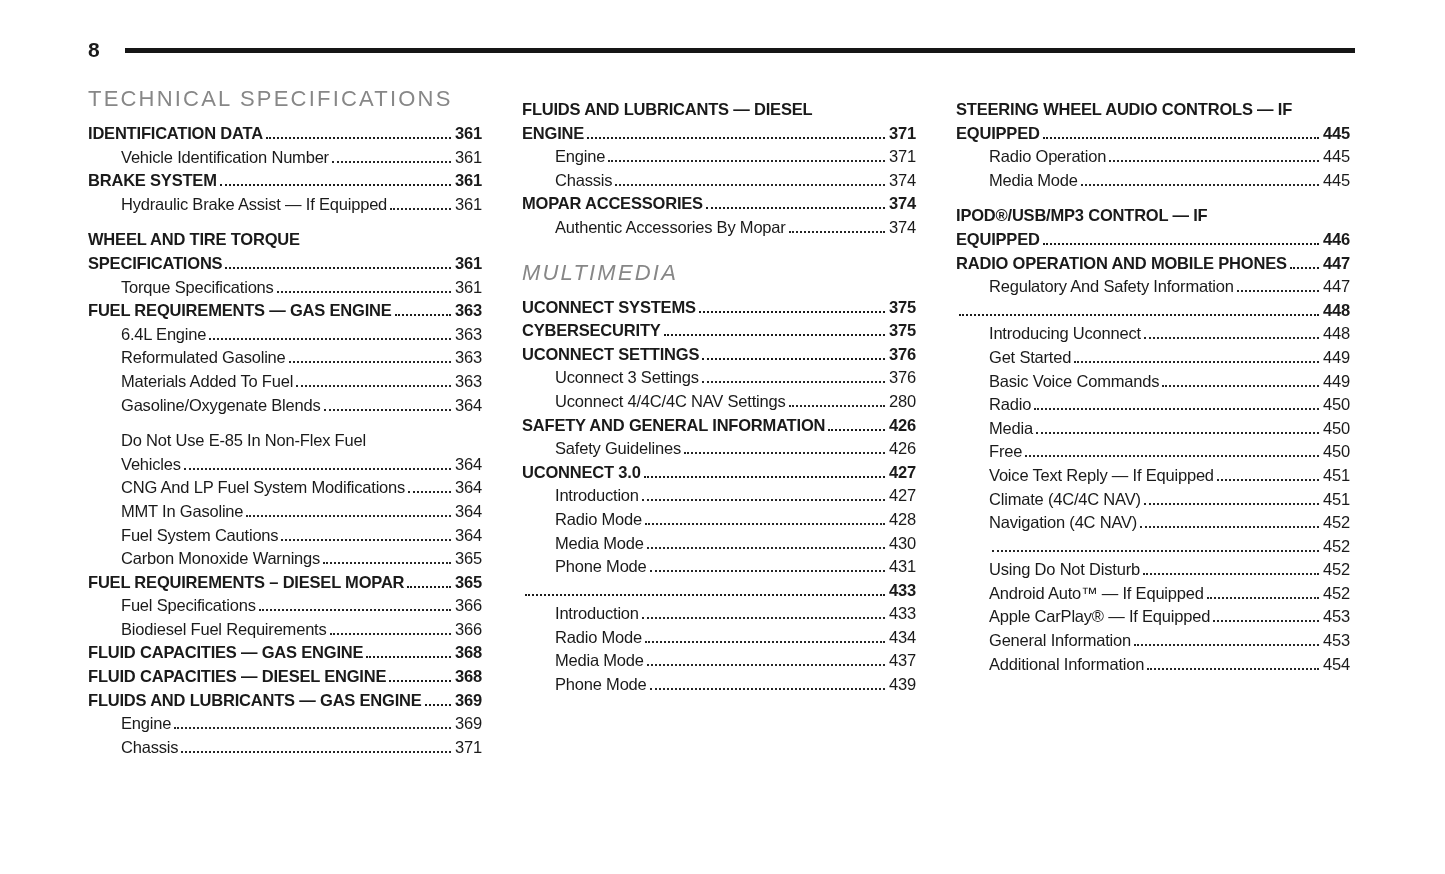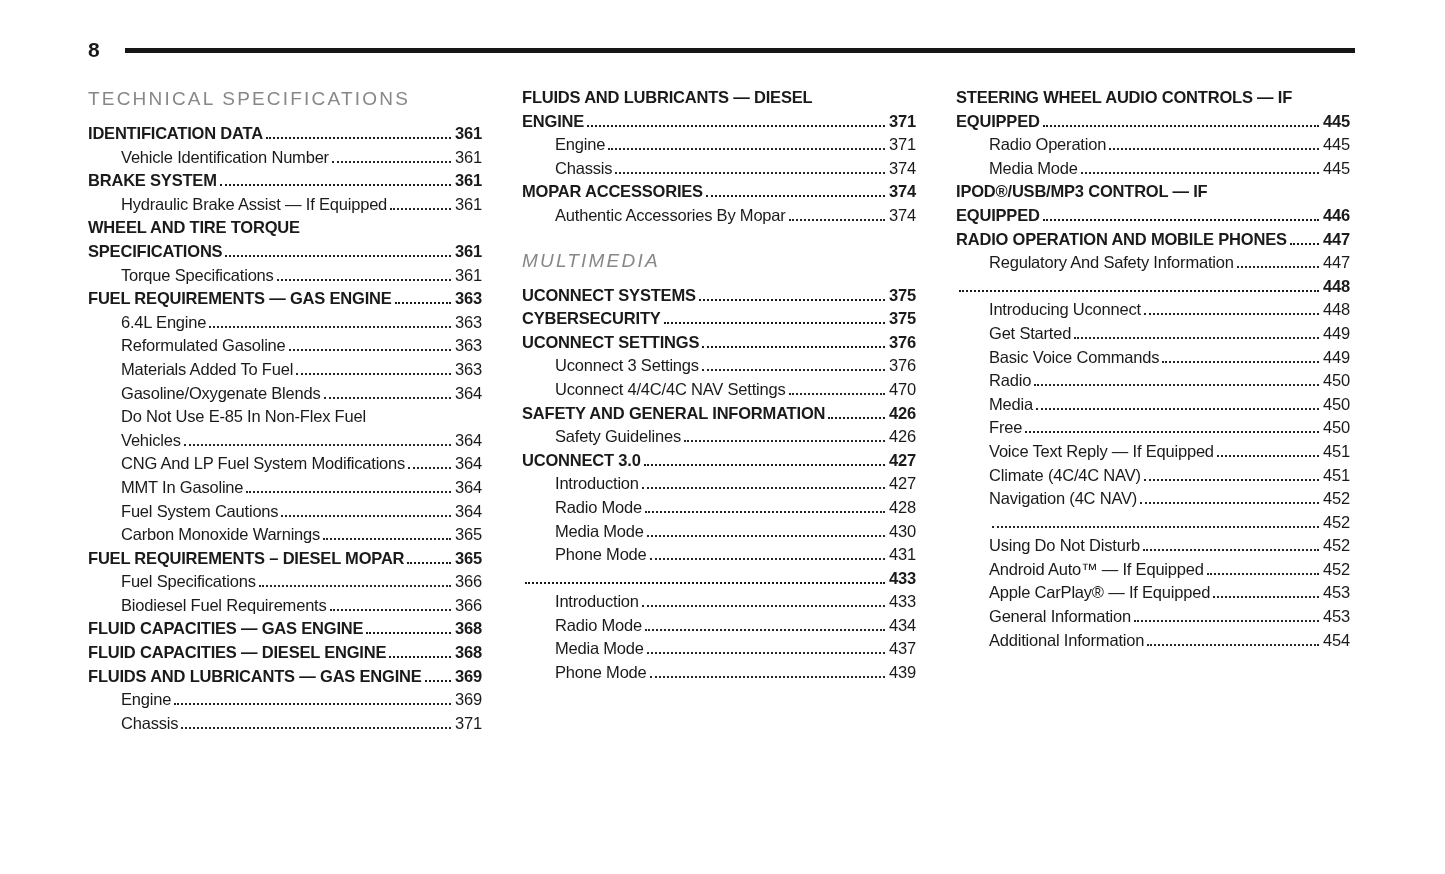--- a/index.html
+++ b/index.html
@@ -40,21 +40,21 @@
     display: flex;
     gap: 40px;
     margin-top: 26px;
     width: 1262px;
   }
   .toc-column {
     flex: 0 0 394px;
     width: 394px;
   }
   .section-heading {
-    font-size: 19px;
+    font-size: 22px;
     font-weight: 400;
     letter-spacing: 2.2px;
     color: #878787;
     line-height: 25px;
     margin: 0 0 11px 0;
     white-space: nowrap;
   }
   .section-heading.not-first {
     margin-top: 20px;
     font-style: italic;
@@ -65,20 +65,21 @@
     letter-spacing: -0.2px;
   }
   .toc-entry.level-0 {
     font-weight: 700;
   }
   .toc-entry.level-1 {
     padding-left: 33px;
   }
   .entry-pre {
     white-space: nowrap;
+    margin-top: 12px;
   }
   .entry-main {
     display: flex;
     align-items: baseline;
   }
   .entry-label {
     white-space: nowrap;
   }
   .leader {
     flex: 1 1 auto;
@@ -338,21 +339,21 @@
           <div class="entry-main">
             <span class="entry-label">Uconnect 3 Settings</span>
             <span class="leader"></span>
             <span class="entry-page">376</span>
           </div>
         </div>
         <div class="toc-entry level-1">
           <div class="entry-main">
             <span class="entry-label">Uconnect 4/4C/4C NAV Settings</span>
             <span class="leader"></span>
-            <span class="entry-page">470</span>
+            <span class="entry-page">280</span>
           </div>
         </div>
         <div class="toc-entry level-0">
           <div class="entry-main">
             <span class="entry-label">SAFETY AND GENERAL INFORMATION</span>
             <span class="leader"></span>
             <span class="entry-page">426</span>
           </div>
         </div>
         <div class="toc-entry level-1">

